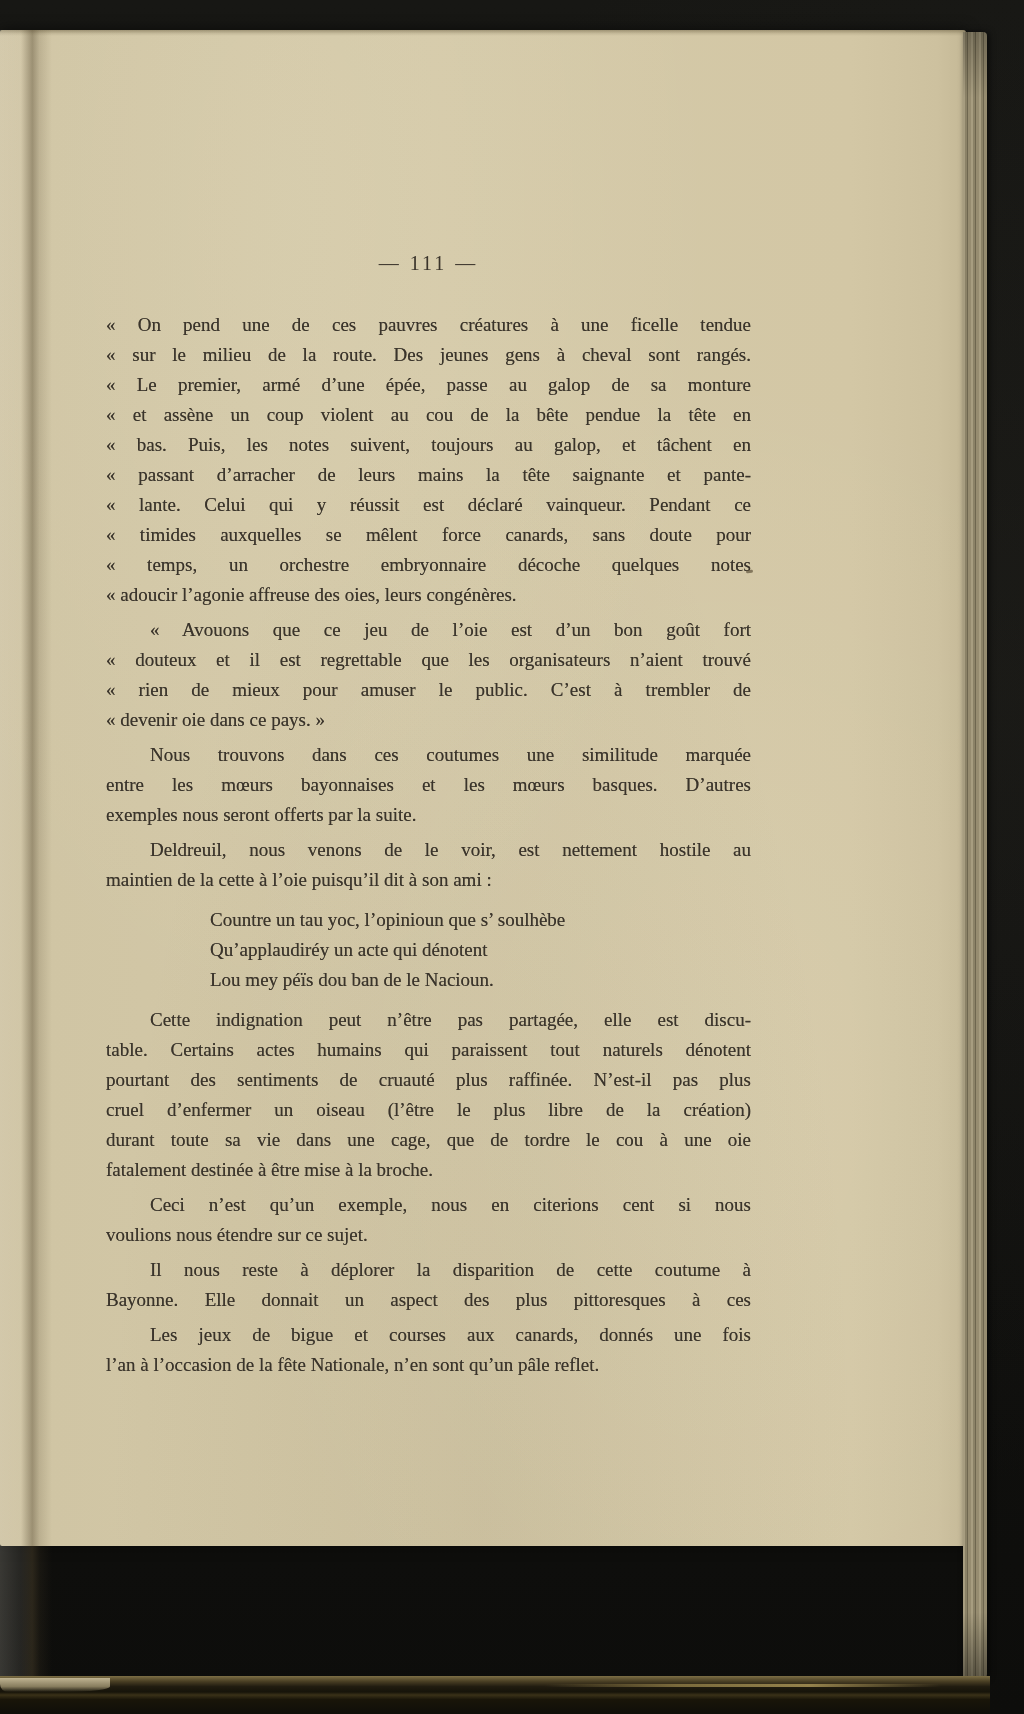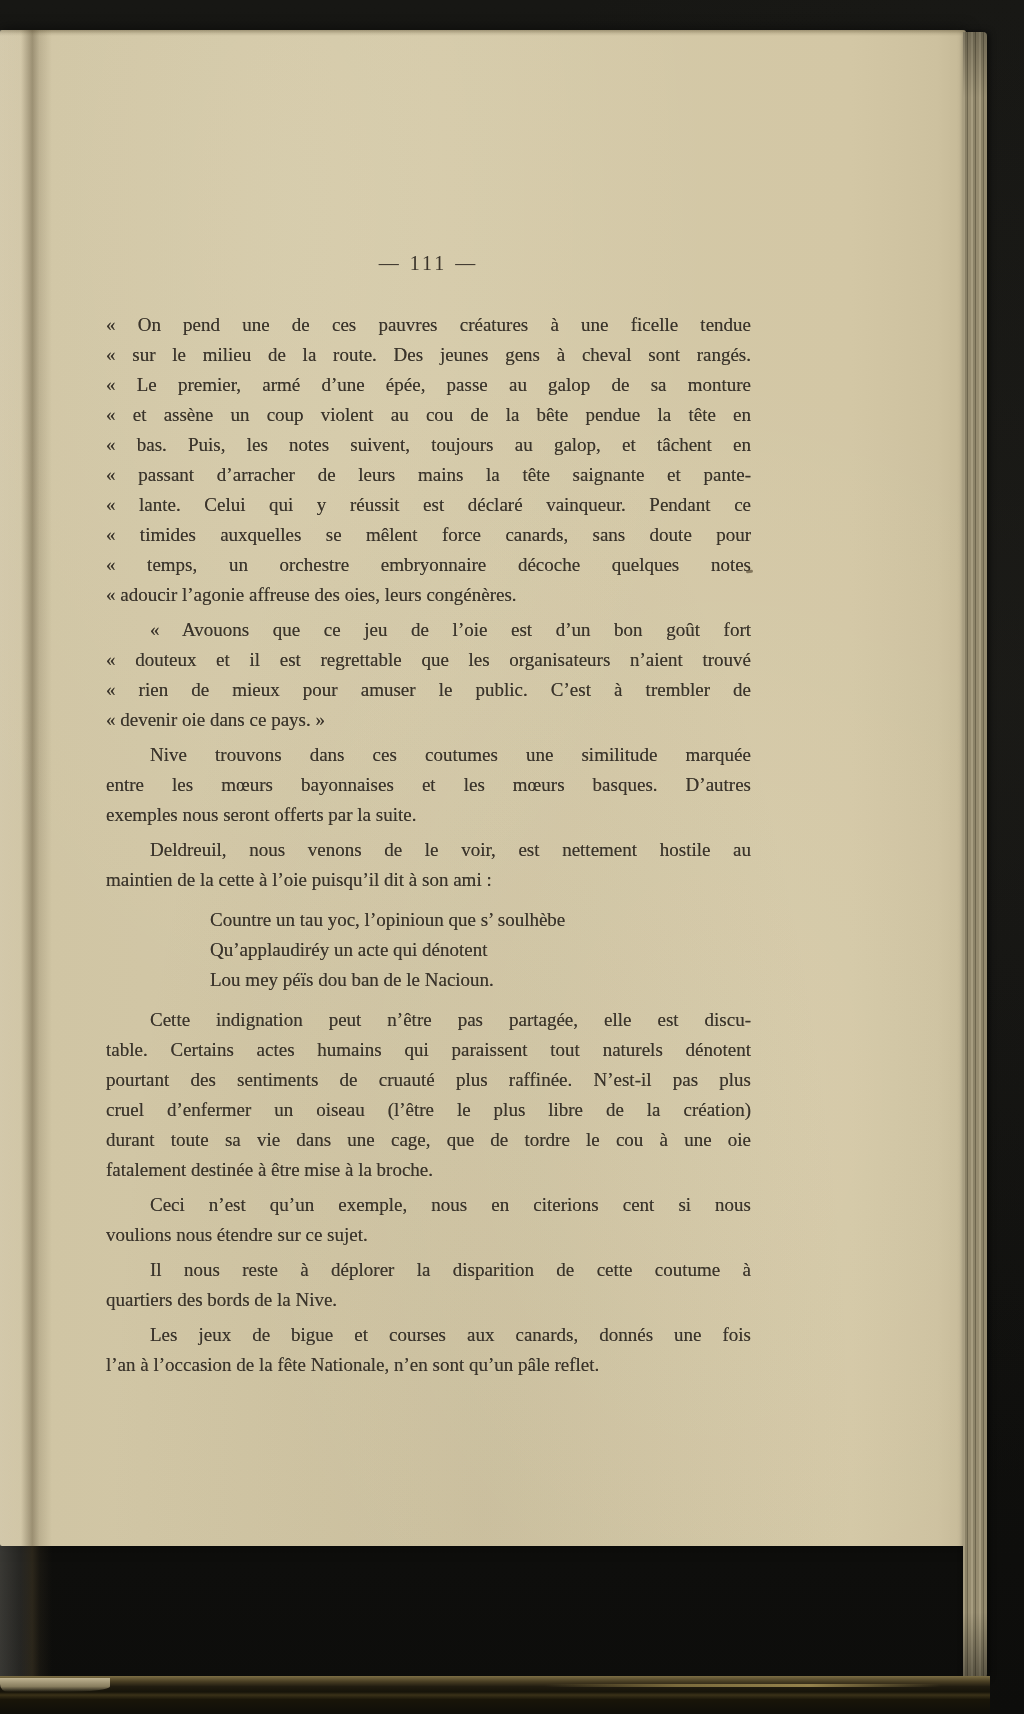--- a/index.html
+++ b/index.html
@@ -121,21 +121,21 @@
         <div class="line fill">« temps, un orchestre embryonnaire décoche quelques notes</div>
         <div class="line">« adoucir l’agonie affreuse des oies, leurs congénères.</div>
       </div>
       <div class="block quote">
         <div class="line fill" style="padding-left: 44px;">« Avouons que  ce jeu  de l’oie est d’un  bon goût  fort</div>
         <div class="line fill">« douteux et il est regrettable que les organisateurs n’aient trouvé</div>
         <div class="line fill">« rien  de mieux pour amuser le public.  C’est à  trembler de</div>
         <div class="line">« devenir oie dans ce pays. »</div>
       </div>
       <div class="block para">
-        <div class="line fill" style="padding-left: 44px;">Nive trouvons dans ces coutumes une similitude marquée</div>
+        <div class="line fill" style="padding-left: 44px;">Nous trouvons dans ces coutumes une similitude marquée</div>
         <div class="line fill">entre les mœurs bayonnaises et les mœurs basques.  D’autres</div>
         <div class="line">exemples nous seront offerts par la suite.</div>
       </div>
       <div class="block para">
         <div class="line fill" style="padding-left: 44px;">Deldreuil, nous venons de le voir, est nettement hostile au</div>
         <div class="line">maintien de la cette à l’oie puisqu’il dit à son ami :</div>
       </div>
       <div class="block verse gap-lg">
         <div class="line">Countre un tau yoc, l’opinioun que s’ soulhèbe</div>
         <div class="line">Qu’applaudiréy un acte qui dénotent</div>
@@ -148,21 +148,21 @@
         <div class="line fill">cruel d’enfermer un oiseau  (l’être le plus  libre de la  création)</div>
         <div class="line fill">durant toute sa vie dans une cage, que de tordre le cou à une oie</div>
         <div class="line">fatalement destinée à être mise à la broche.</div>
       </div>
       <div class="block para">
         <div class="line fill" style="padding-left: 44px;">Ceci n’est qu’un exemple, nous en citerions cent si nous</div>
         <div class="line">voulions nous étendre sur ce sujet.</div>
       </div>
       <div class="block para">
         <div class="line fill" style="padding-left: 44px;">Il nous reste à déplorer la disparition de cette coutume à</div>
-        <div class="line">quartiers des bords de la Nive.</div>
+        <div class="line fill">Bayonne. Elle donnait un aspect  des plus  pittoresques à  ces</div>
       </div>
       <div class="block para">
         <div class="line fill" style="padding-left: 44px;">Les jeux de bigue et courses aux canards, donnés une fois</div>
         <div class="line">l’an à l’occasion de la fête Nationale, n’en sont qu’un pâle reflet.</div>
       </div>
     </div>
   <div class="speck" style="left:746px;top:540px;"></div>
 </div>
 
 <div class="crease"></div>

